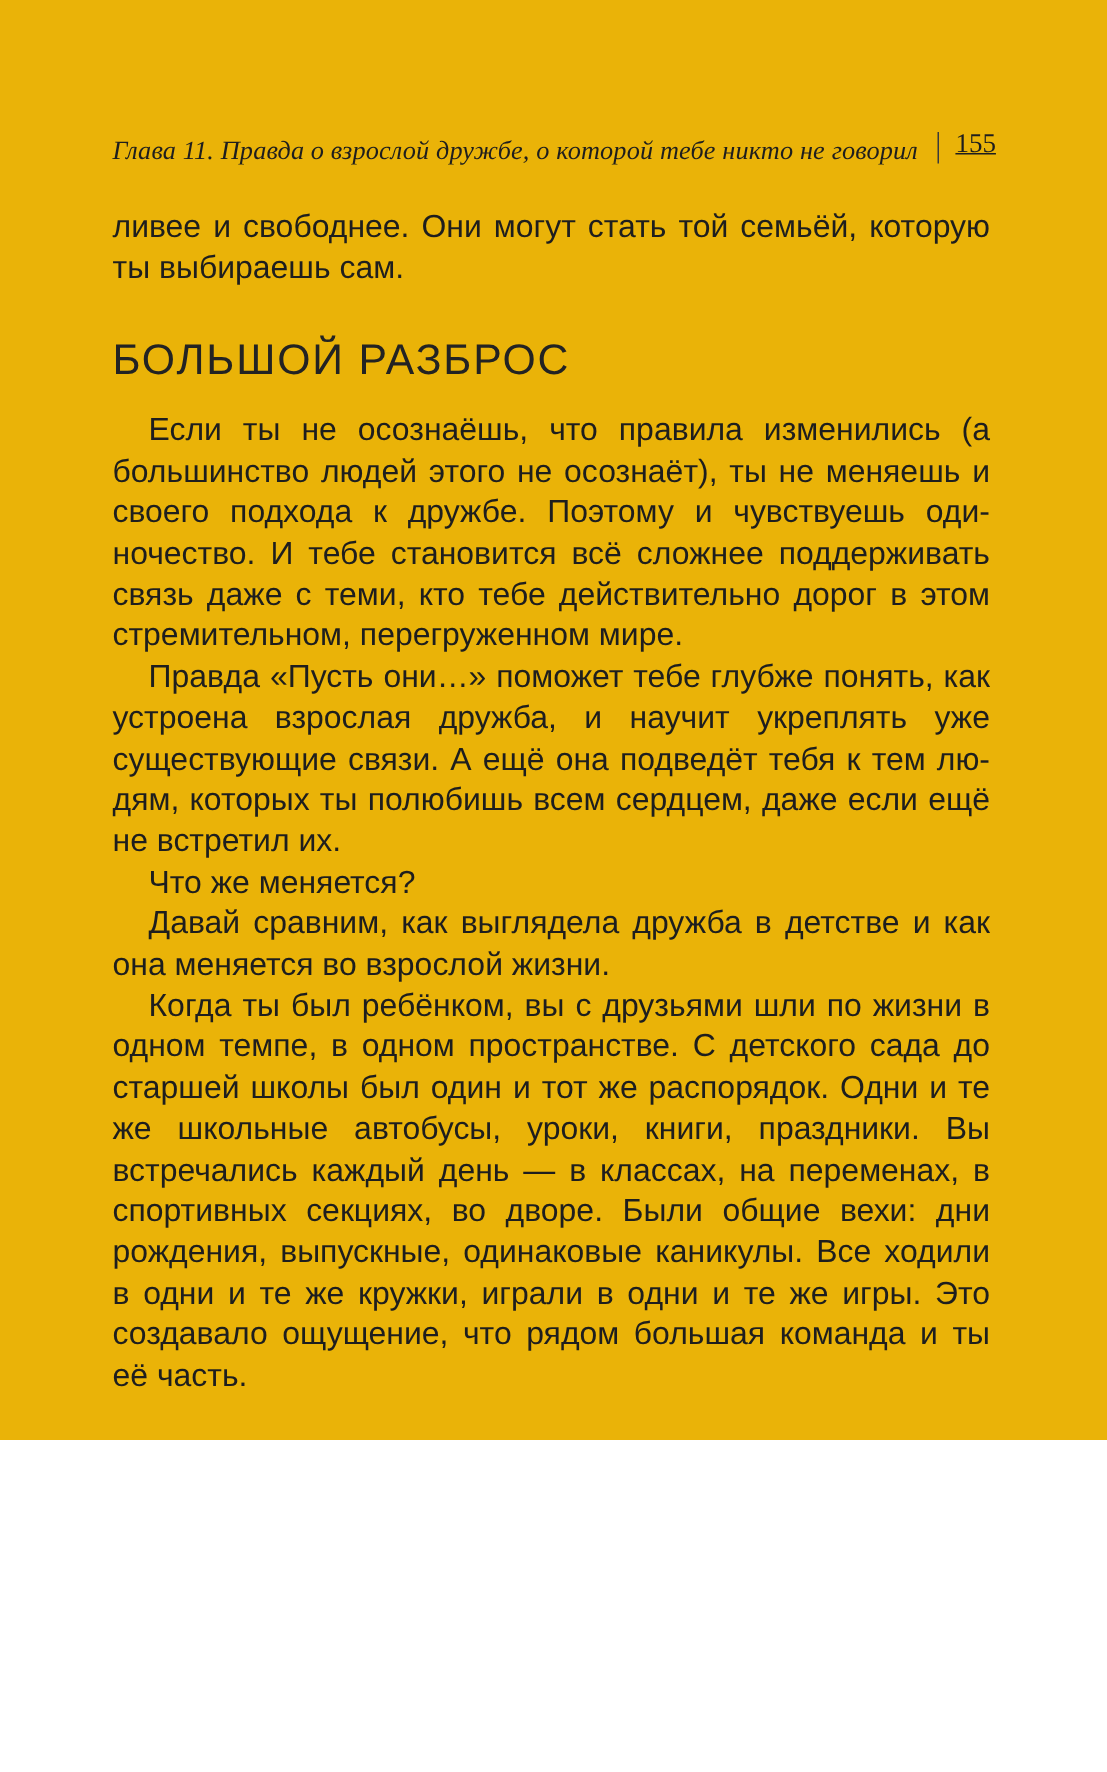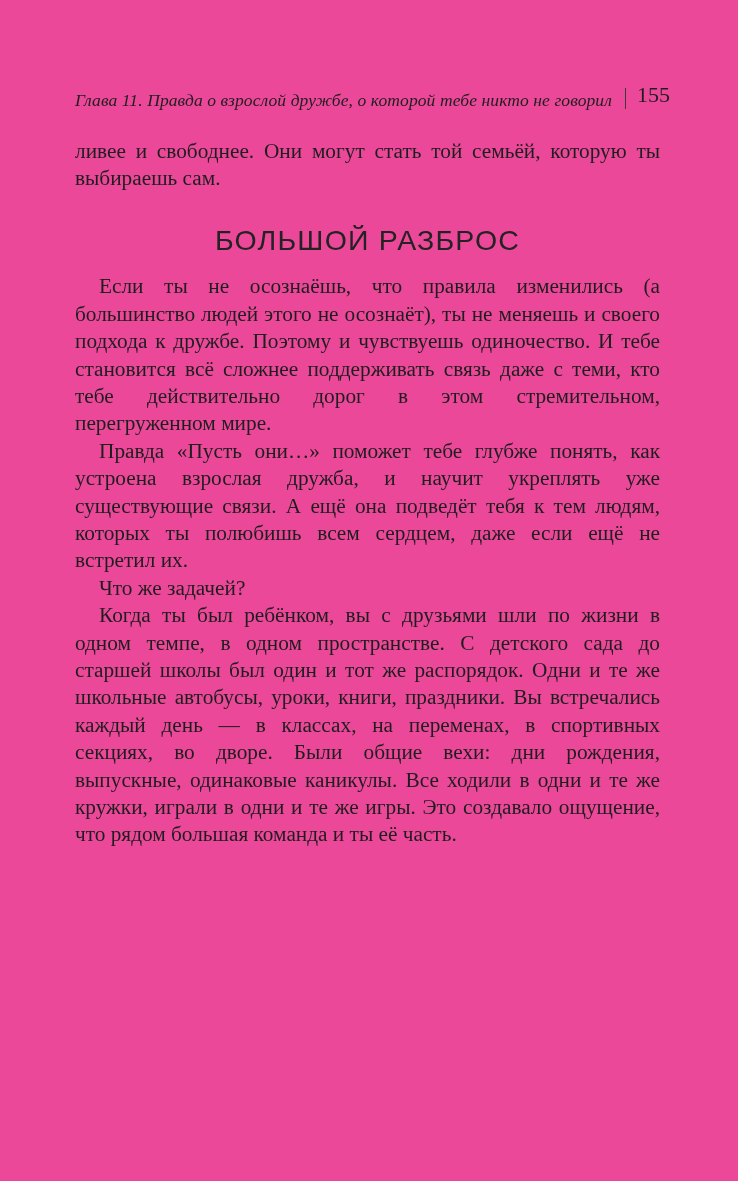--- a/index.html
+++ b/index.html
@@ -9,23 +9,23 @@
   }
   body {
     width: 738px;
     height: 1181px;
     overflow: hidden;
     color: #1e1e1e;
   }
   .page {
     box-sizing: border-box;
     width: 738px;
-    height: 1181px;
+    height: 960px;
     padding: 84px 78px 0 75px;
-    background: #ec4899;
+    background: #eab308;
   }
   .running-head {
     display: flex;
     align-items: baseline;
     justify-content: space-between;
     font-family: "Liberation Serif", "DejaVu Serif", serif;
     font-size: 17.5px;
     line-height: 22px;
     color: #1e1e1e;
     white-space: nowrap;
@@ -41,24 +41,25 @@
   .running-head .divider {
     display: inline-block;
     width: 1px;
     height: 21px;
     background: #3a3a3a;
     margin: 0 11px 0 13px;
     transform: translateY(3px);
   }
   .running-head .page-number {
     font-style: normal;
-    font-size: 22px;
+    font-size: 18px;
+    text-decoration: underline;
   }
   .body-text {
-    font-family: Liberation Serif, serif;
+    font-family: Liberation Sans, sans-serif;
     font-size: 21.3px;
     line-height: 27.4px;
     text-align: justify;
     hyphens: manual;
     -webkit-hyphens: manual;
   }
   .intro-block {
     margin-top: 27px;
   }
   .body-text p {
@@ -67,21 +68,21 @@
   }
   .body-text p.no-indent {
     text-indent: 0;
   }
   .section-heading {
     font-family: "Liberation Sans", "DejaVu Sans", sans-serif;
     font-weight: 400;
     font-size: 28.5px;
     line-height: 34px;
     letter-spacing: 1.2px;
-    text-align: center;
+    text-align: left;
     color: #232323;
     margin: 31px 0 16px 0;
   }
 </style>
 </head>
 <body>
 
 <div class="page">
 
   <div class="running-head">
@@ -94,17 +95,18 @@
 
   <div class="body-text intro-block">
       <p class="no-indent">ливее и свободнее. Они могут стать той семьёй, которую ты выбираешь сам.</p>
     </div>
 
   <h2 class="section-heading">БОЛЬШОЙ РАЗБРОС</h2>
 
   <div class="body-text">
       <p>Если ты не осознаёшь, что правила изменились (а большинство людей этого не осознаёт), ты не меняешь и своего подхода к дружбе. Поэтому и чувствуешь оди­ночество. И тебе становится всё сложнее поддерживать связь даже с теми, кто тебе действительно дорог в этом стремительном, перегруженном мире.</p>
       <p>Правда «Пусть они…» поможет тебе глубже понять, как устроена взрослая дружба, и научит укреплять уже существующие связи. А ещё она подведёт тебя к тем лю­дям, которых ты полюбишь всем сердцем, даже если ещё не встретил их.</p>
-      <p>Что же задачей?</p>
+      <p>Что же меняется?</p>
+      <p>Давай сравним, как выглядела дружба в детстве и как она меняется во взрослой жизни.</p>
       <p>Когда ты был ребёнком, вы с друзьями шли по жизни в одном темпе, в одном пространстве. С детского сада до старшей школы был один и тот же распорядок. Одни и те же школьные автобусы, уроки, книги, праздники. Вы встречались каждый день — в классах, на переменах, в спортивных секциях, во дворе. Были общие вехи: дни рождения, выпускные, одинаковые каникулы. Все ходили в одни и те же кружки, играли в одни и те же игры. Это создавало ощущение, что рядом большая команда и ты её часть.</p>
     </div>
 
 </div>
 
 </body></html>

